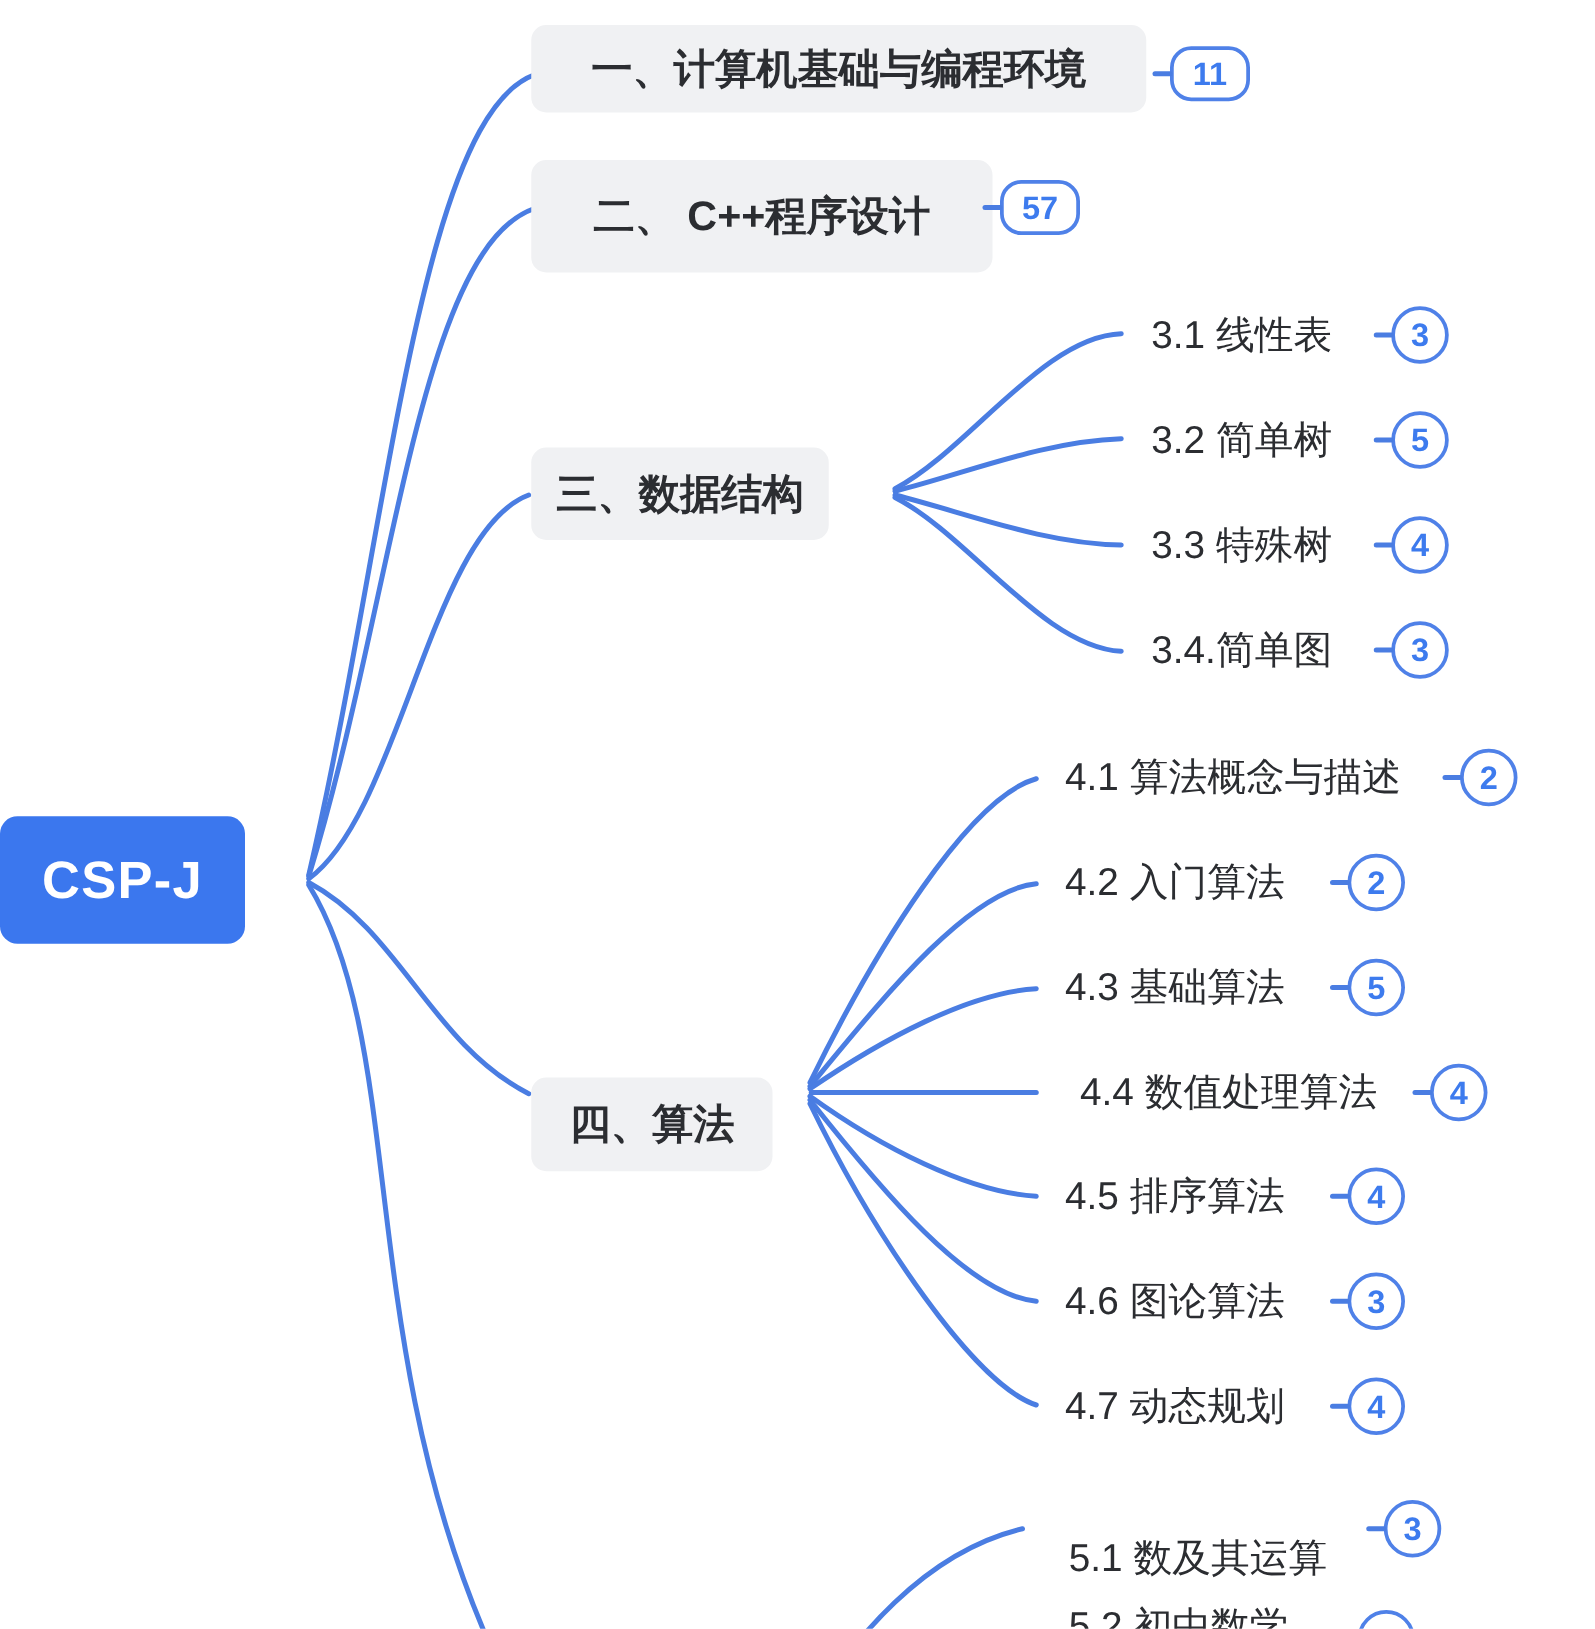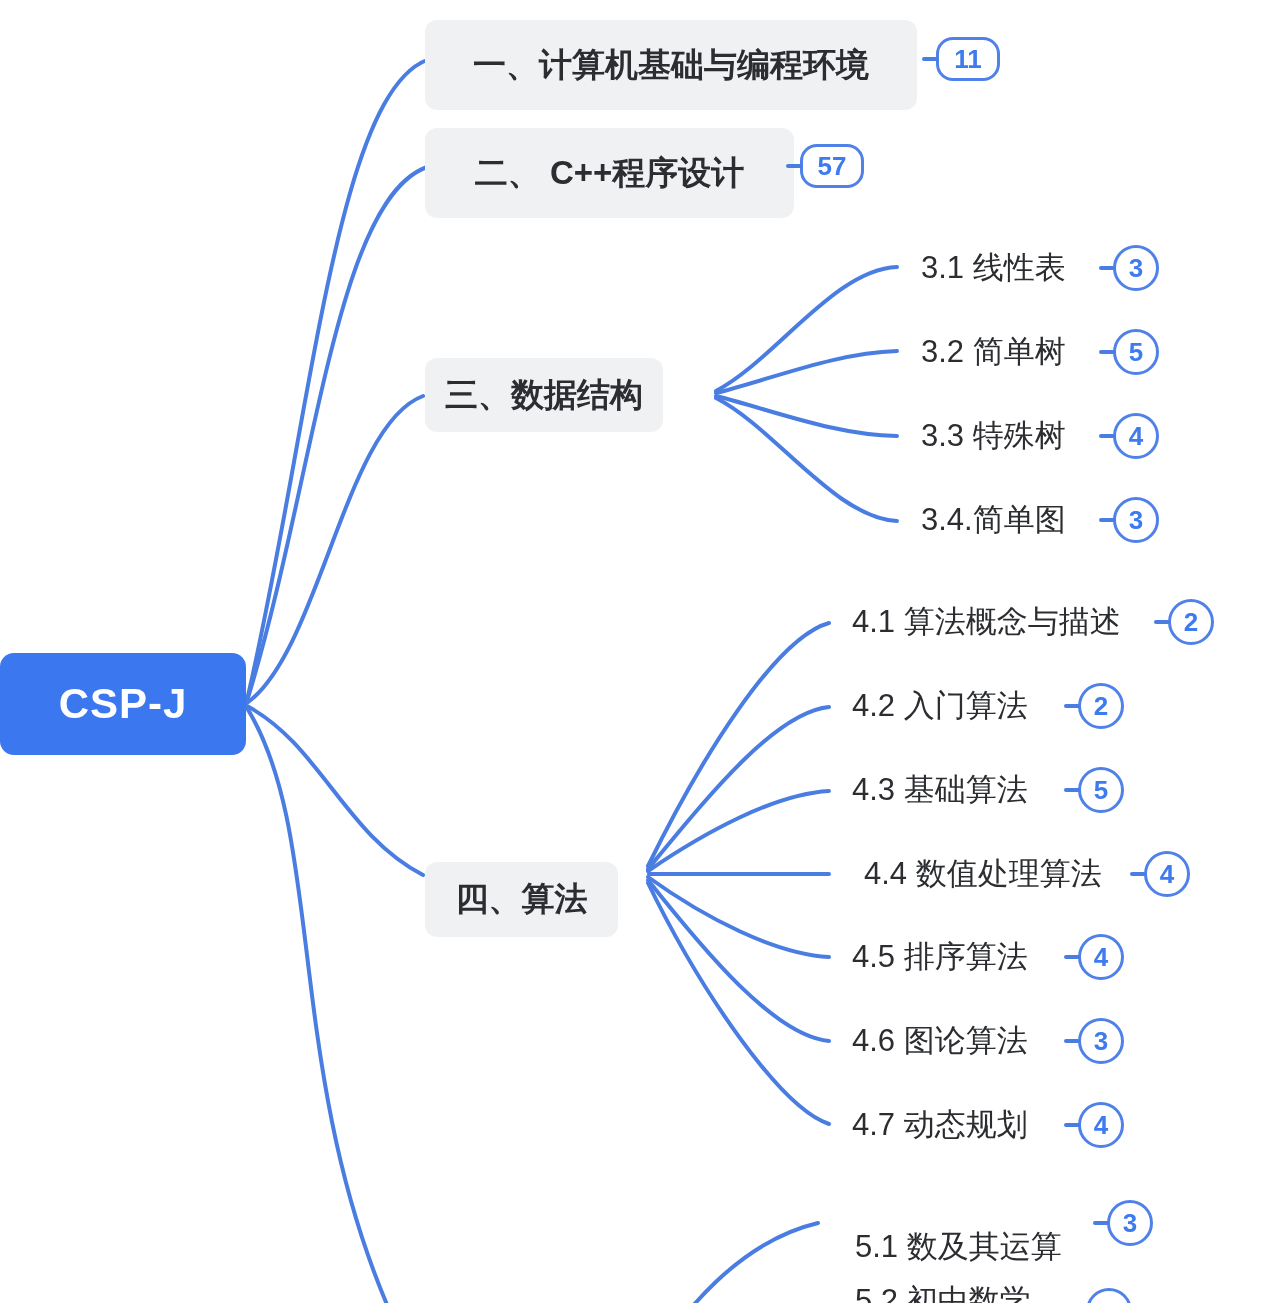--- a/index.html
+++ b/index.html
@@ -90,25 +90,25 @@
   <path d="M648,869 C705,800 775,712 829,707"></path>
   <path d="M648,871 C705,832 775,794 829,791"></path>
   <path d="M649,874 C710,874 770,874 829,874"></path>
   <path d="M648,877 C705,918 775,954 829,957"></path>
   <path d="M648,880 C705,952 775,1036 829,1041"></path>
   <path d="M648,883 C700,990 780,1108 829,1124"></path>
 
   <path d="M642,1380 C680,1310 742,1241 818,1223"></path>
 </svg>
 
-<div class="node root" style="left:0;top:653;left:0px;top:653px;width:246px;height:102px;">
+<div class="node root" style="left:0;top:653;left:0px;top:653px;width:196px;height:102px;">
   <span>CSP-J</span>
 </div>
 
-<div class="node" style="left:425px;top:20px;width:492px;height:90px;">
+<div class="node" style="left:425px;top:20px;width:492px;height:70px;">
   <span>一、计算机基础与编程环境</span>
 </div>
 <div class="badge pill" style="left:936px;top:37px;">11</div>
 
 <div class="node" style="left:425px;top:128px;width:369px;height:90px;">
   <span>二、 C++程序设计</span>
 </div>
 <div class="badge pill" style="left:800px;top:144px;">57</div>
 
 <div class="node" style="left:425px;top:358px;width:238px;height:74px;">

